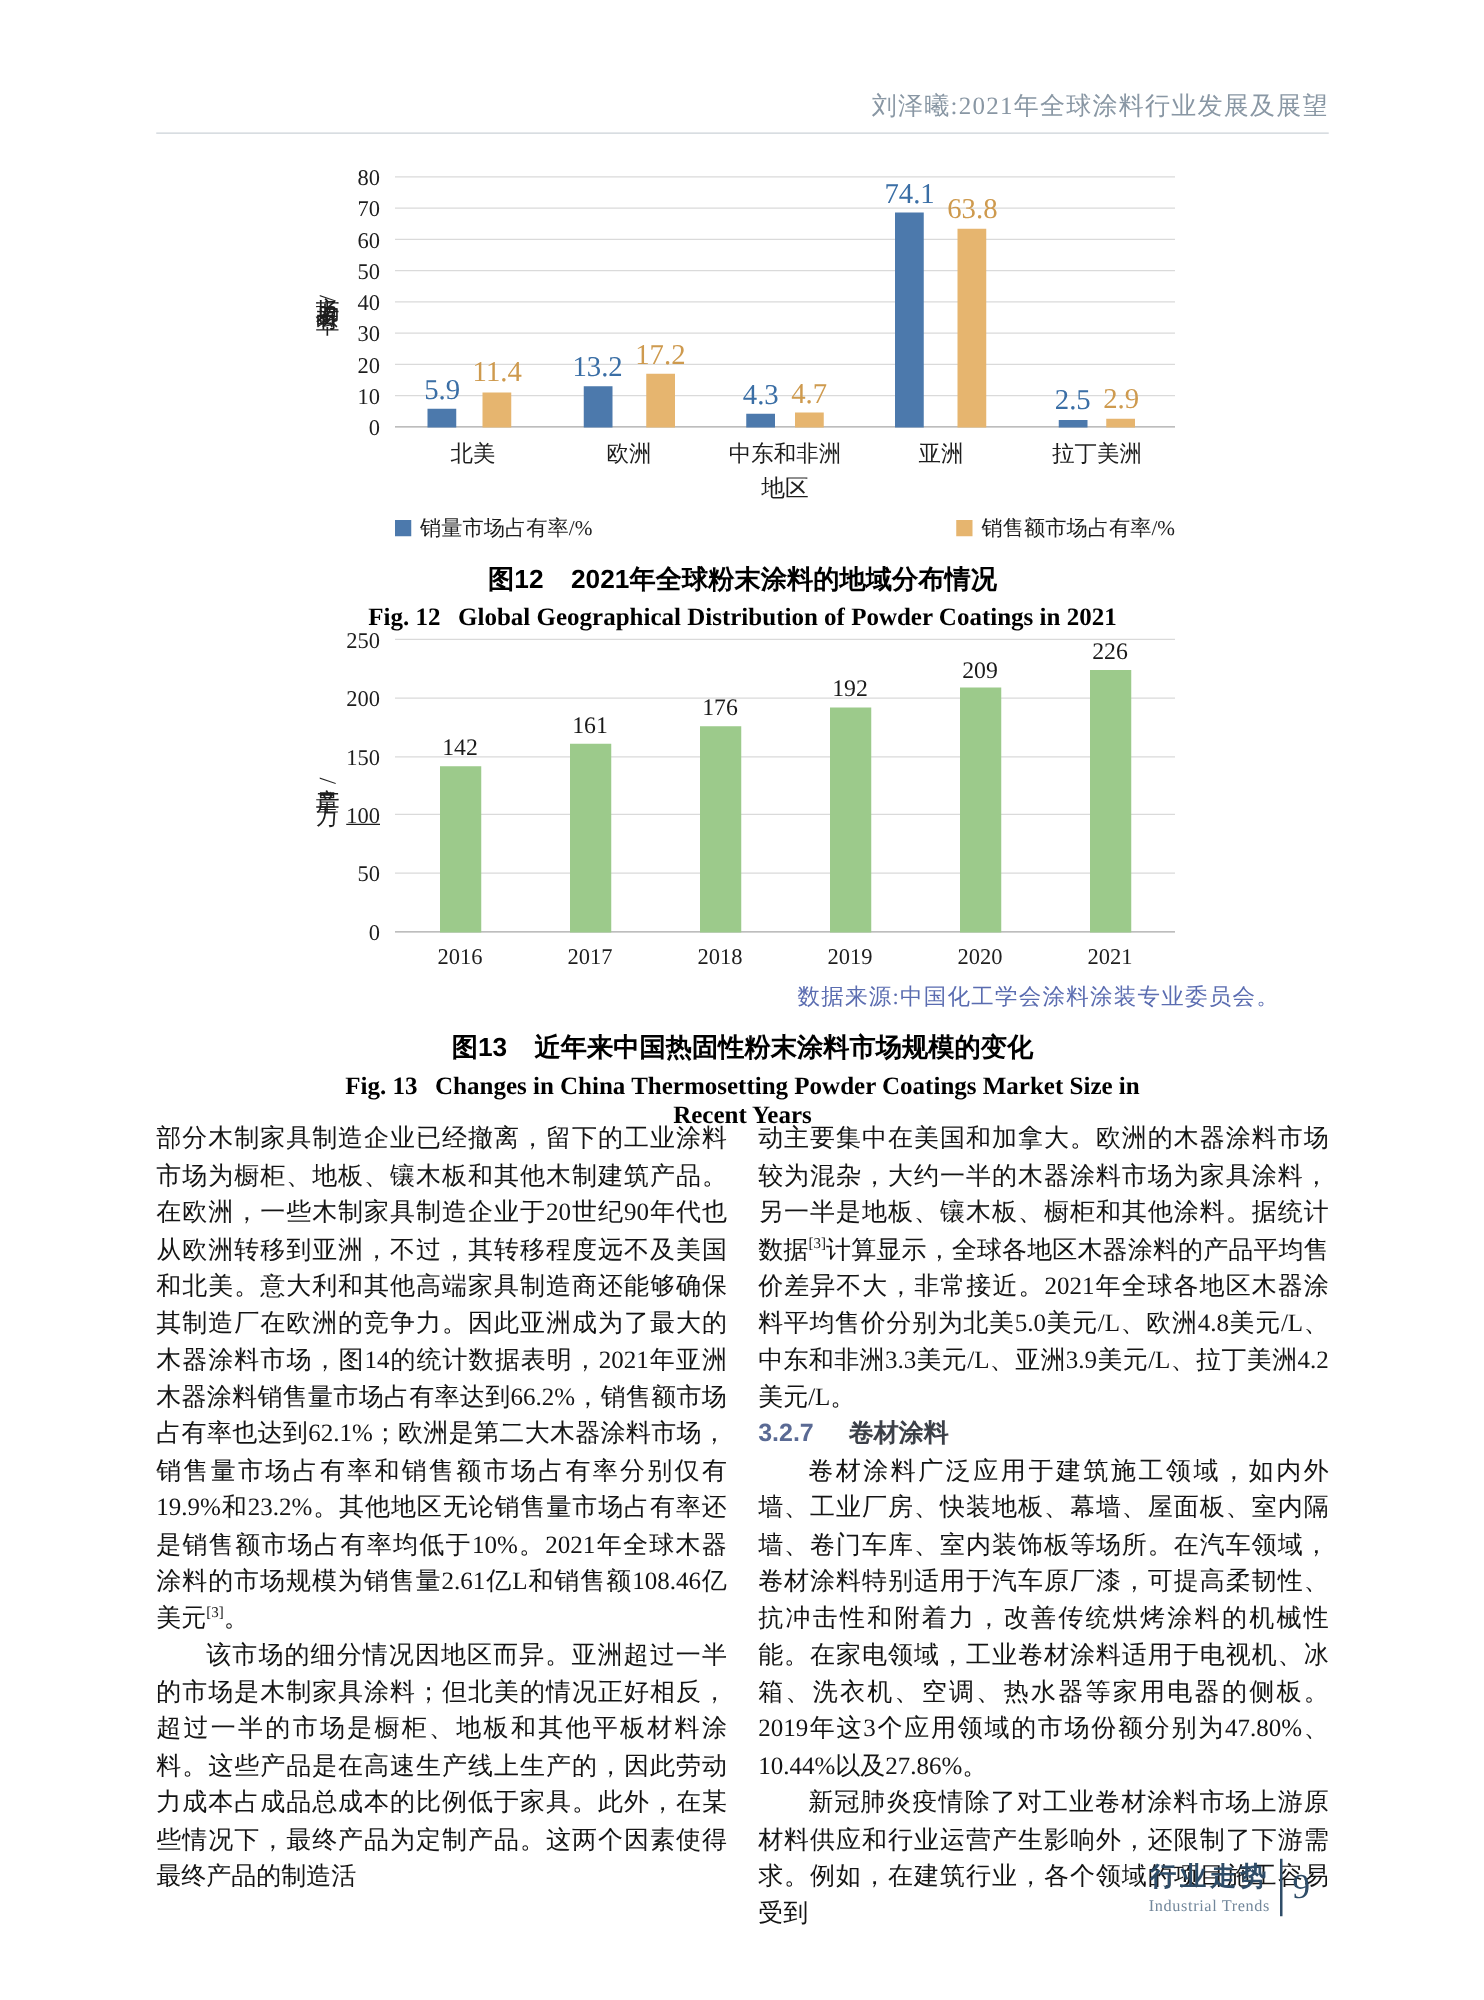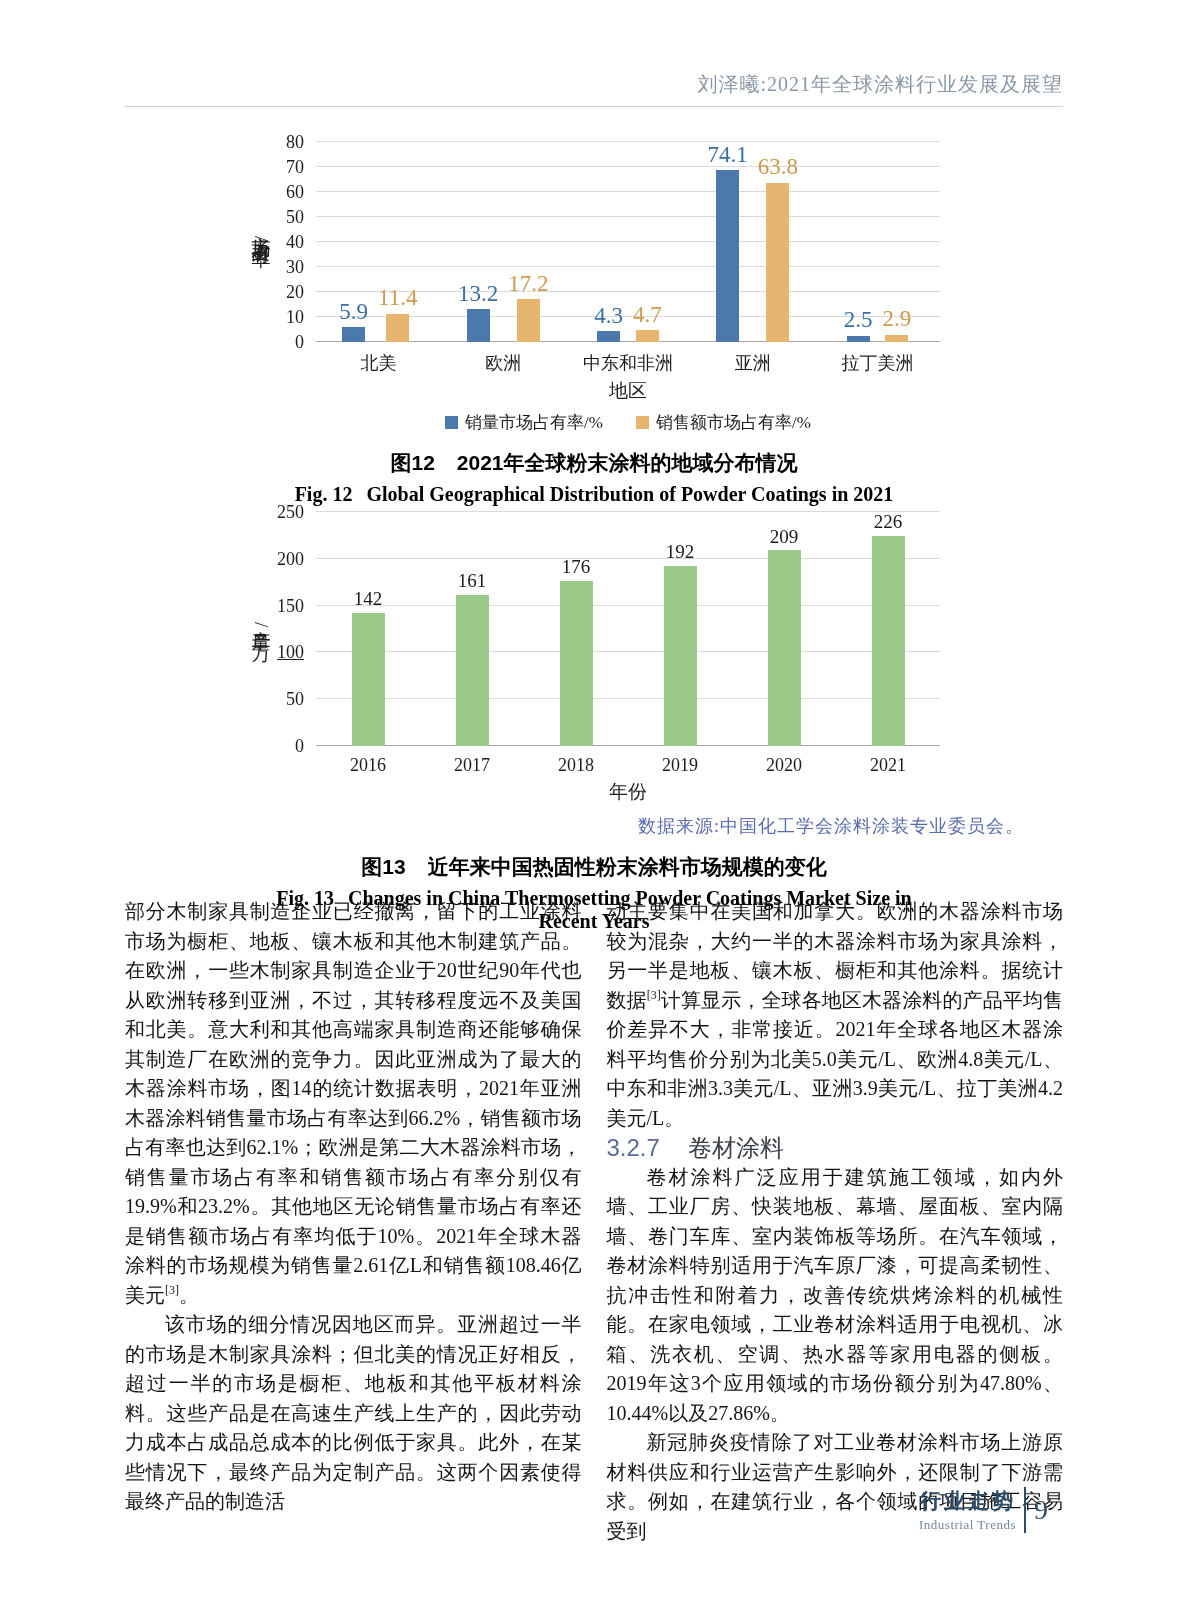--- a/index.html
+++ b/index.html
@@ -31,37 +31,37 @@
   .bar-group{flex:1;display:flex;justify-content:center;align-items:flex-end;height:100%;}
   .bar-col{display:flex;flex-direction:column;align-items:center;justify-content:flex-end;height:100%;}
   .bar-col + .bar-col{margin-left:10px;}
   .bar-label{font-size:23px;line-height:1.1;margin-bottom:3px;white-space:nowrap;}
   #fig13 .bar-label{font-size:19px;}
   #fig12 .bar{width:23px;}
   #fig13 .bar{width:33px;}
   .xticks{display:flex;margin-top:9px;font-size:18px;color:#1d1d1d;}
   .xtick{flex:1;text-align:center;white-space:nowrap;}
   .xlabel{text-align:center;font-size:19px;margin-top:3px;color:#1d1d1d;}
-  .legend{display:flex;justify-content:center;gap:33px;margin-top:7px;font-size:17px;color:#1d1d1d;}
+  .legend{display:flex;justify-content:space-between;gap:33px;margin-top:7px;font-size:17px;color:#1d1d1d;}
   .legend-item{display:flex;align-items:center;gap:7px;}
   .legend-swatch{width:13px;height:13px;display:inline-block;}
   .source-note{text-align:right;font-size:18px;color:#5a6cb0;margin-top:9px;margin-right:-84px;letter-spacing:1px;}
   .caption-zh{text-align:center;margin-top:15px;font-family:"Liberation Sans","DejaVu Sans",sans-serif;
               font-weight:bold;font-size:21px;color:#000;}
   .caption-en{text-align:center;margin-top:6px;font-weight:bold;font-size:20px;color:#000;}
   .cap-label{margin-right:22px;}
   .cap-label-en{margin-right:14px;}
 
   
   .columns{position:absolute;top:897px;left:125px;width:938px;display:flex;gap:25px;}
   .col{flex:1;text-align:justify;font-size:20px;line-height:29.5px;color:#141414;}
   .col p{margin:0;}
   .col p.indent{text-indent:2em;}
   .col sup{font-size:12px;line-height:0;}
-  .section-heading{font-family:"Liberation Sans","DejaVu Sans",sans-serif;font-size:24px;line-height:29.5px;}
+  .section-heading{font-family:"Liberation Sans","DejaVu Sans",sans-serif;font-size:20px;line-height:29.5px;font-weight:bold;}
   .sec-num{color:#5a6a94;margin-right:28px;}
   .sec-title{color:#3c4048;}
 
   
   .footer{position:absolute;top:1487px;right:139px;display:flex;align-items:center;gap:8px;}
   .footer-text{text-align:right;}
   .footer-zh{font-family:"Liberation Sans","DejaVu Sans",sans-serif;font-weight:bold;font-size:21px;
              color:#2f4d68;letter-spacing:3px;}
   .footer-en{font-size:13px;color:#72879b;margin-top:2px;letter-spacing:0.5px;}
   .footer-bar{width:2px;height:46px;background:#2f4d68;}
@@ -244,21 +244,20 @@
             </div>
         </div>
         <div class="xticks">
             <div class="xtick">2016</div>
             <div class="xtick">2017</div>
             <div class="xtick">2018</div>
             <div class="xtick">2019</div>
             <div class="xtick">2020</div>
             <div class="xtick">2021</div>
           </div>
-        <div class="xlabel">年份</div>
         <div class="source-note">数据来源:中国化工学会涂料涂装专业委员会。</div>
       </div>
     </div>
     <div class="caption-zh">
       <span class="cap-label">图13</span><span>近年来中国热固性粉末涂料市场规模的变化</span>
     </div>
     <div class="caption-en">
       <span class="cap-label-en">Fig. 13</span><span>Changes in China Thermosetting Powder Coatings Market Size in Recent Years</span>
     </div>
   </div>

